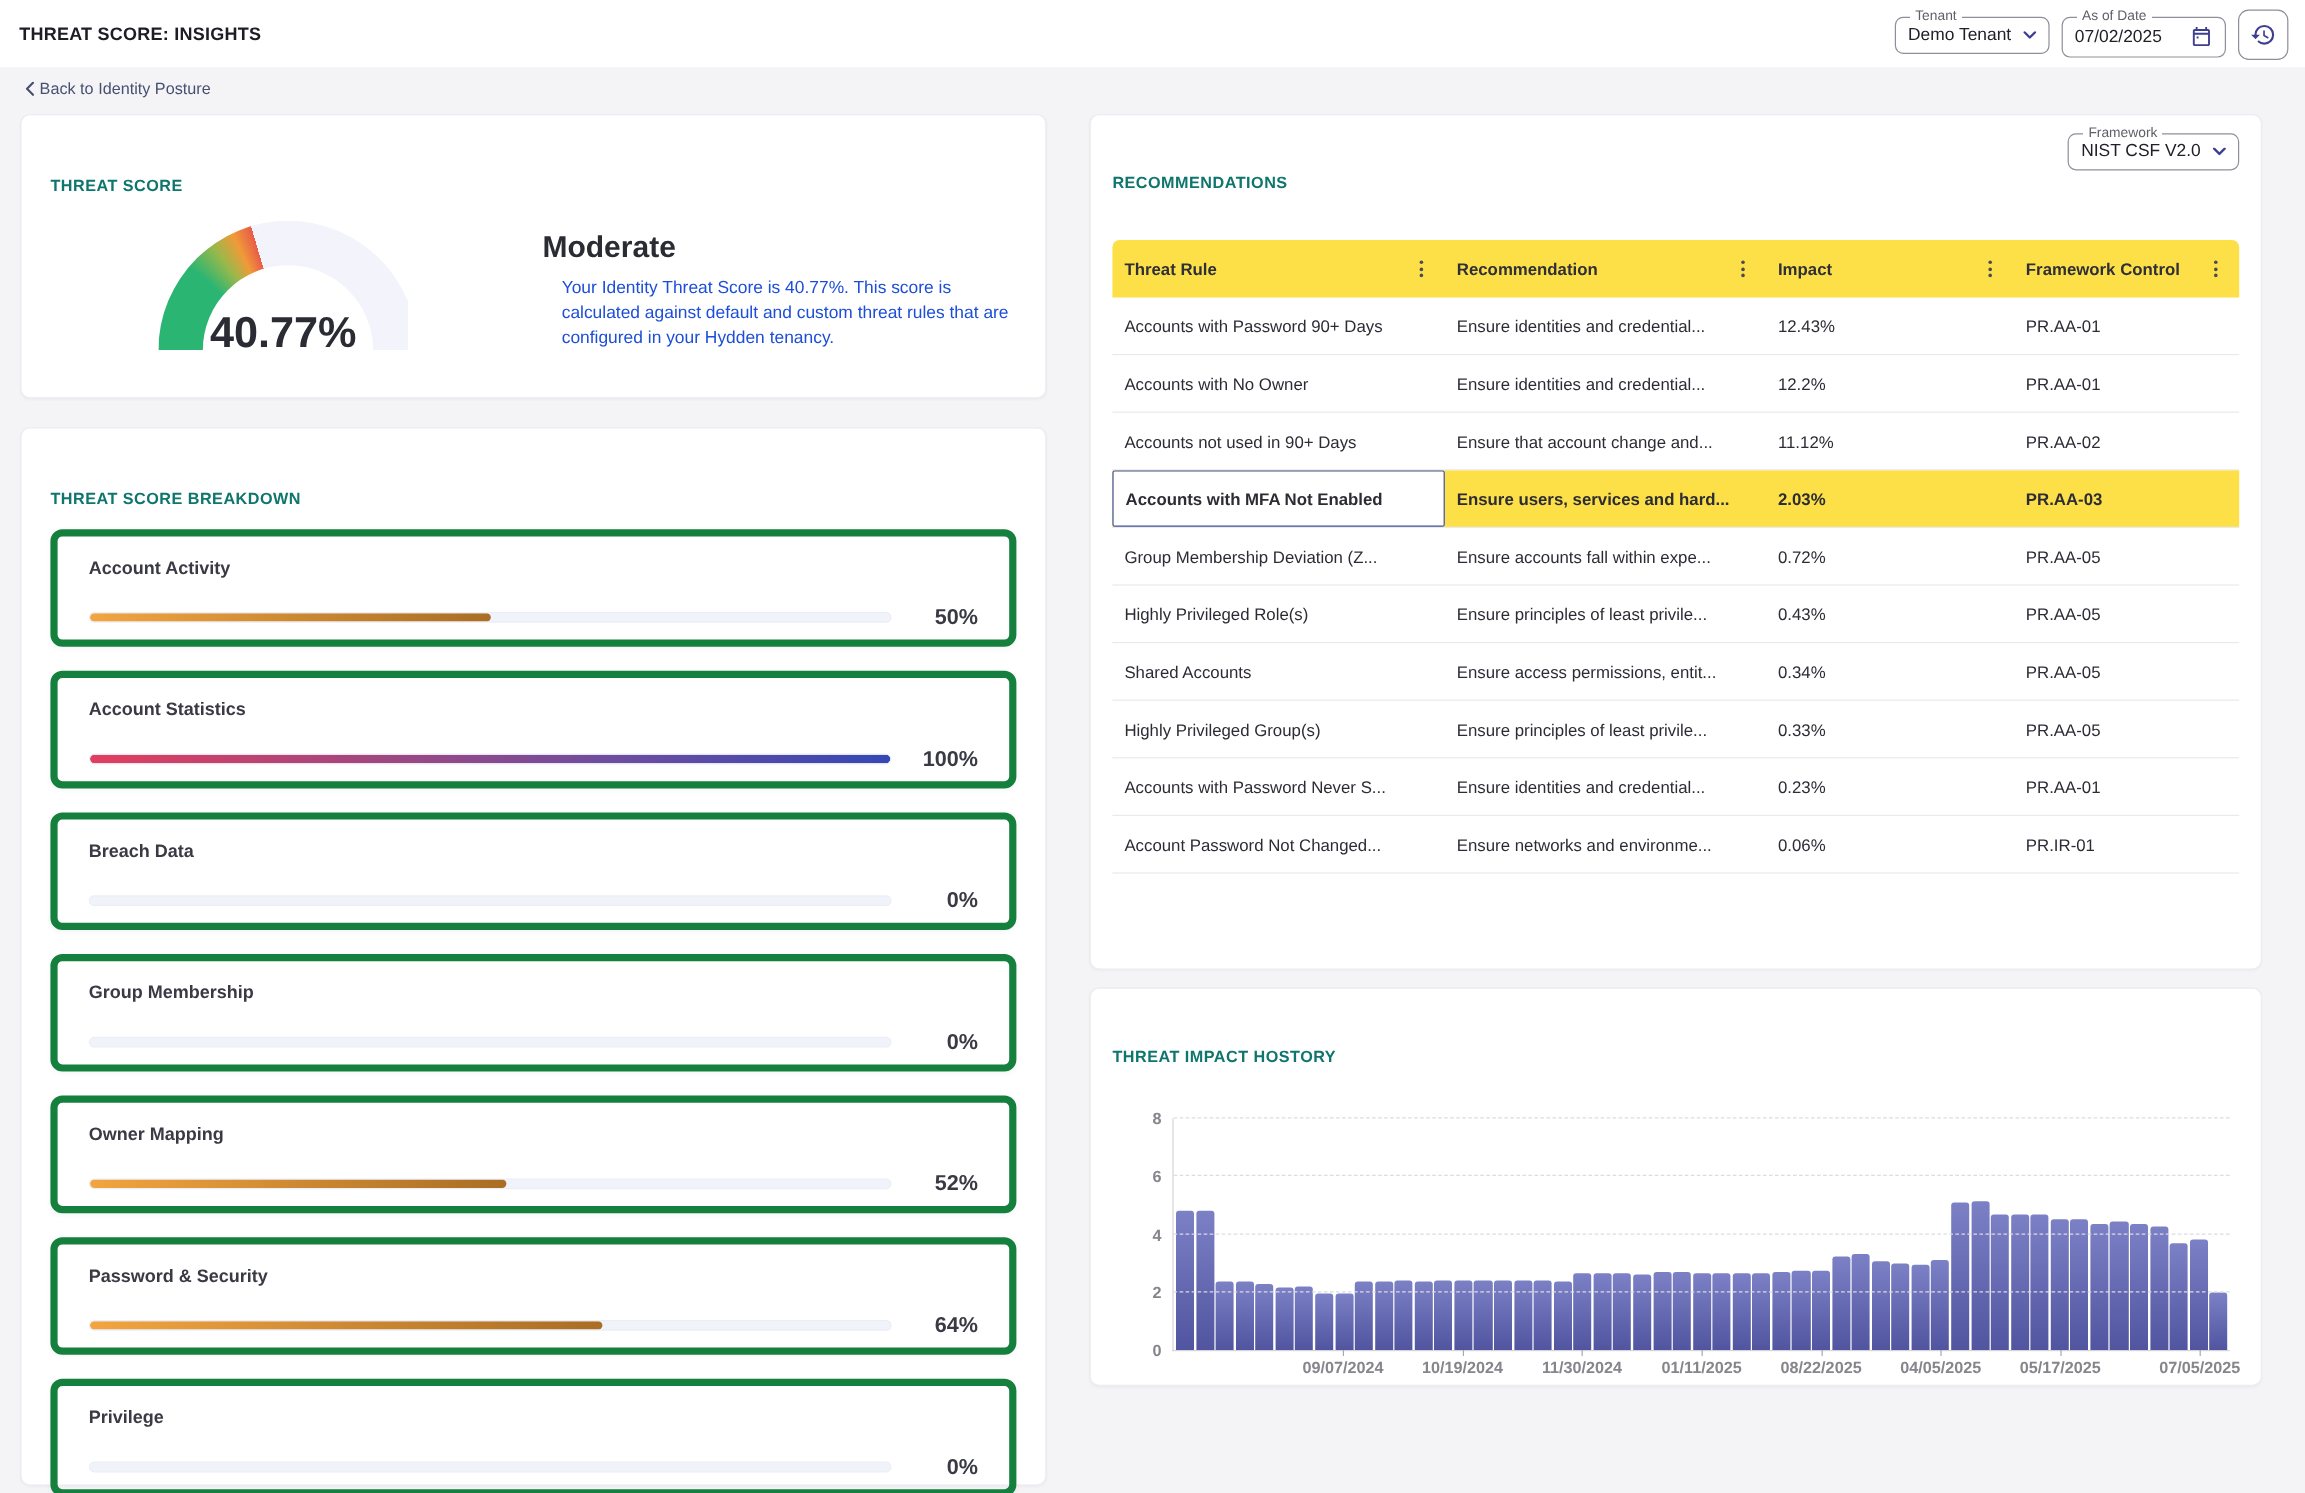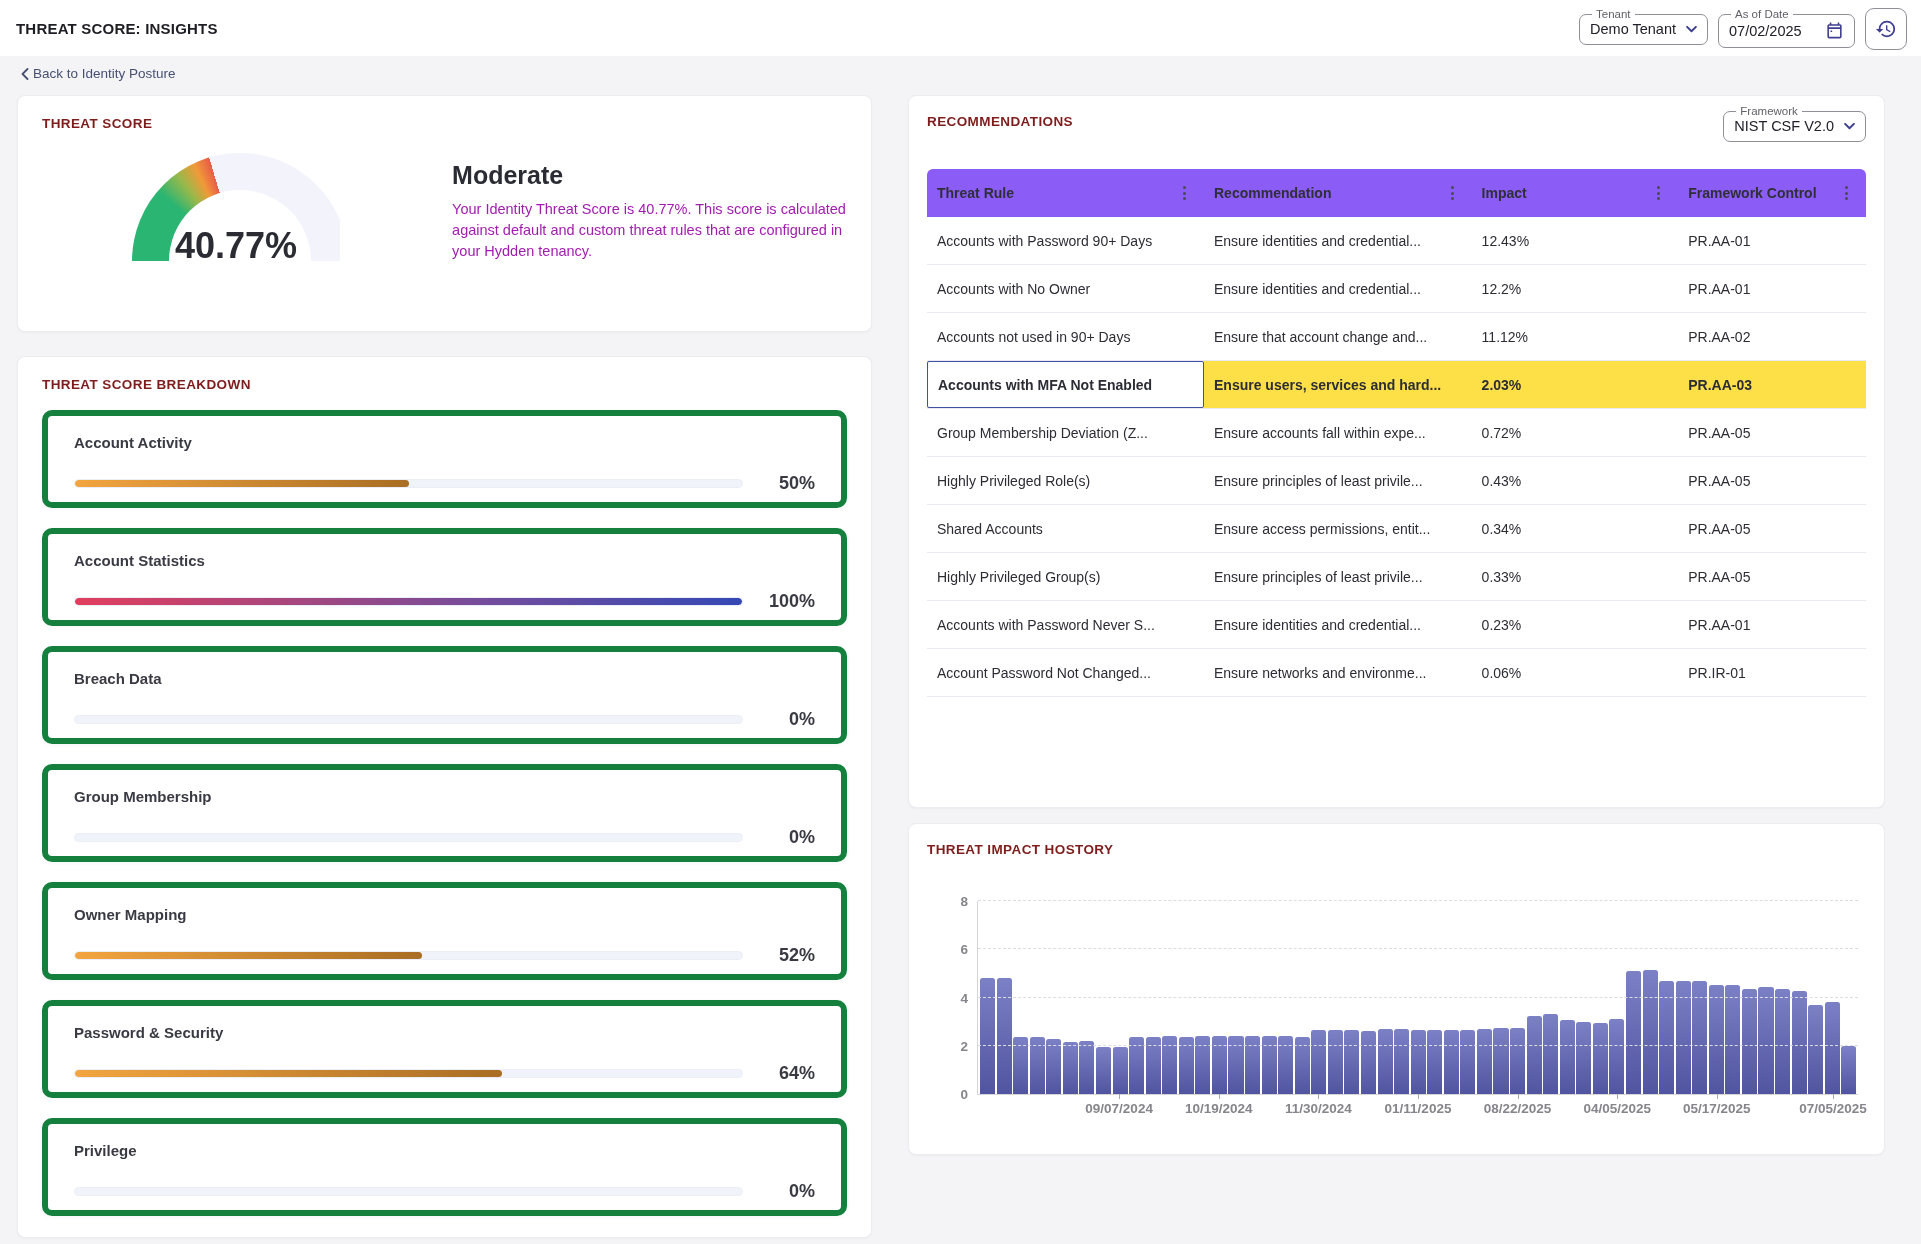--- a/index.html
+++ b/index.html
@@ -13,48 +13,48 @@
   fieldset.mui-field { border:1px solid #8f8f99; border-radius:7px; padding:1px 10px 7px 10px; background:#fff; min-width:120px; }
   fieldset.mui-field legend { font-size:11.5px; color:#5f5f68; padding:0 4px; margin-left:2px; }
   .field-row { display:flex; align-items:center; justify-content:space-between; gap:10px; font-size:14.5px; color:#20202a; }
   .icon-btn { width:42px; height:42px; border:1px solid #8f8f99; border-radius:9px; background:#fff; display:flex; align-items:center; justify-content:center; cursor:pointer; }
 
   
   .backlink { position:absolute; left:20px; top:66px; display:flex; align-items:center; gap:4px; font-size:13.5px; color:#475071; cursor:pointer; }
 
   
   .card { position:absolute; background:#fff; border:1px solid #ececf1; border-radius:8px; box-shadow:0 1px 2px rgba(40,40,80,.04); }
-  .panel-title { font-size:13.5px; font-weight:bold; color:#7f1d1d; letter-spacing:.4px; }
+  .panel-title { font-size:13.5px; font-weight:bold; color:#0f766e; letter-spacing:.4px;margin-top:31px; }
 
   
   .score-card { left:17px; top:95px; width:855px; height:237px; padding:20px 24px; }
   .score-body { display:flex; align-items:flex-start; margin-top:22px; }
   .gauge { position:relative; width:216px; height:110px; margin-left:90px; overflow:hidden; }
   .gauge-arc { position:absolute; left:0; top:0; width:216px; height:216px; border-radius:50%; }
   .gauge-hole { position:absolute; left:37px; top:37px; width:142px; height:142px; border-radius:50%; background:#fff; }
   .gauge-value { position:absolute; bottom:-4px; width:100%; text-align:center; font-size:36px; font-weight:bold; color:#2b2b33; }
   .score-text { margin-left:112px; width:410px; margin-top:8px; }
   .score-level { font-size:25px; font-weight:bold; color:#2b2b33; margin-bottom:9px; }
-  .score-desc { font-size:14.5px; color:#a21caf; line-height:1.45; }
+  .score-desc { font-size:14.5px; color:#1d4ed8; line-height:1.45;margin-left:16px; }
 
   
   .breakdown-card { left:17px; top:356px; width:855px; height:882px; padding:20px 24px; }
   .bd-list { margin-top:18px; display:flex; flex-direction:column; gap:20px; }
   .bd-item { border:6px solid #15803d; border-radius:10px; box-shadow:0 1px 4px rgba(40,50,110,.05); height:98px; padding:18px 26px 0 26px; }
   .bd-label { font-size:15px; font-weight:bold; color:#3a3a44; }
   .bd-row { display:flex; align-items:center; gap:14px; margin-top:22px; }
   .bd-track { flex:1; height:9px; border-radius:5px; background:#f1f3fa; border:1px solid #eceef7; position:relative; overflow:hidden; }
   .bd-fill { position:absolute; left:0; top:0; bottom:0; border-radius:5px; }
   .bd-pct { width:58px; text-align:right; font-size:18px; font-weight:bold; color:#3a3a44; }
 
   
   .rec-card { left:908px; top:95px; width:977px; height:713px; padding:18px; }
   .framework-field { position:absolute; right:18px; top:9px; min-width:155px; }
   .rec-table { margin-top:40px; width:100%; border:0; }
-  .t-header { display:grid; grid-template-columns:29.5% 28.5% 22% 20%; background:#8b5cf6; border-radius:6px 6px 0 0; height:48px; align-items:center; }
+  .t-header { display:grid; grid-template-columns:29.5% 28.5% 22% 20%; background:#fde047; border-radius:6px 6px 0 0; height:48px; align-items:center; }
   .th-cell { display:flex; align-items:center; justify-content:space-between; padding:0 16px 0 10px; font-size:14px; font-weight:bold; color:#2f2f38; }
   .dots { display:inline-flex; flex-direction:column; gap:2.5px; cursor:pointer; padding:2px; }
   .dots i { width:3px; height:3px; border-radius:50%; background:#4a4a55; }
   .t-row { display:grid; grid-template-columns:29.5% 28.5% 22% 20%; height:48px; align-items:stretch; border-bottom:1px solid #e9e9ef; font-size:14px; color:#2c2c35; cursor:pointer; }
   .t-row > div { display:flex; align-items:center; padding:0 10px; }
   .t-row.sel { background:#fde047; font-weight:bold; }
   .t-row.sel .cell-rule { background:#fff; border:1.5px solid #3f51a5; border-radius:2px; }
 
   
   .chart-card { left:908px; top:823px; width:977px; height:332px; padding:18px; }

